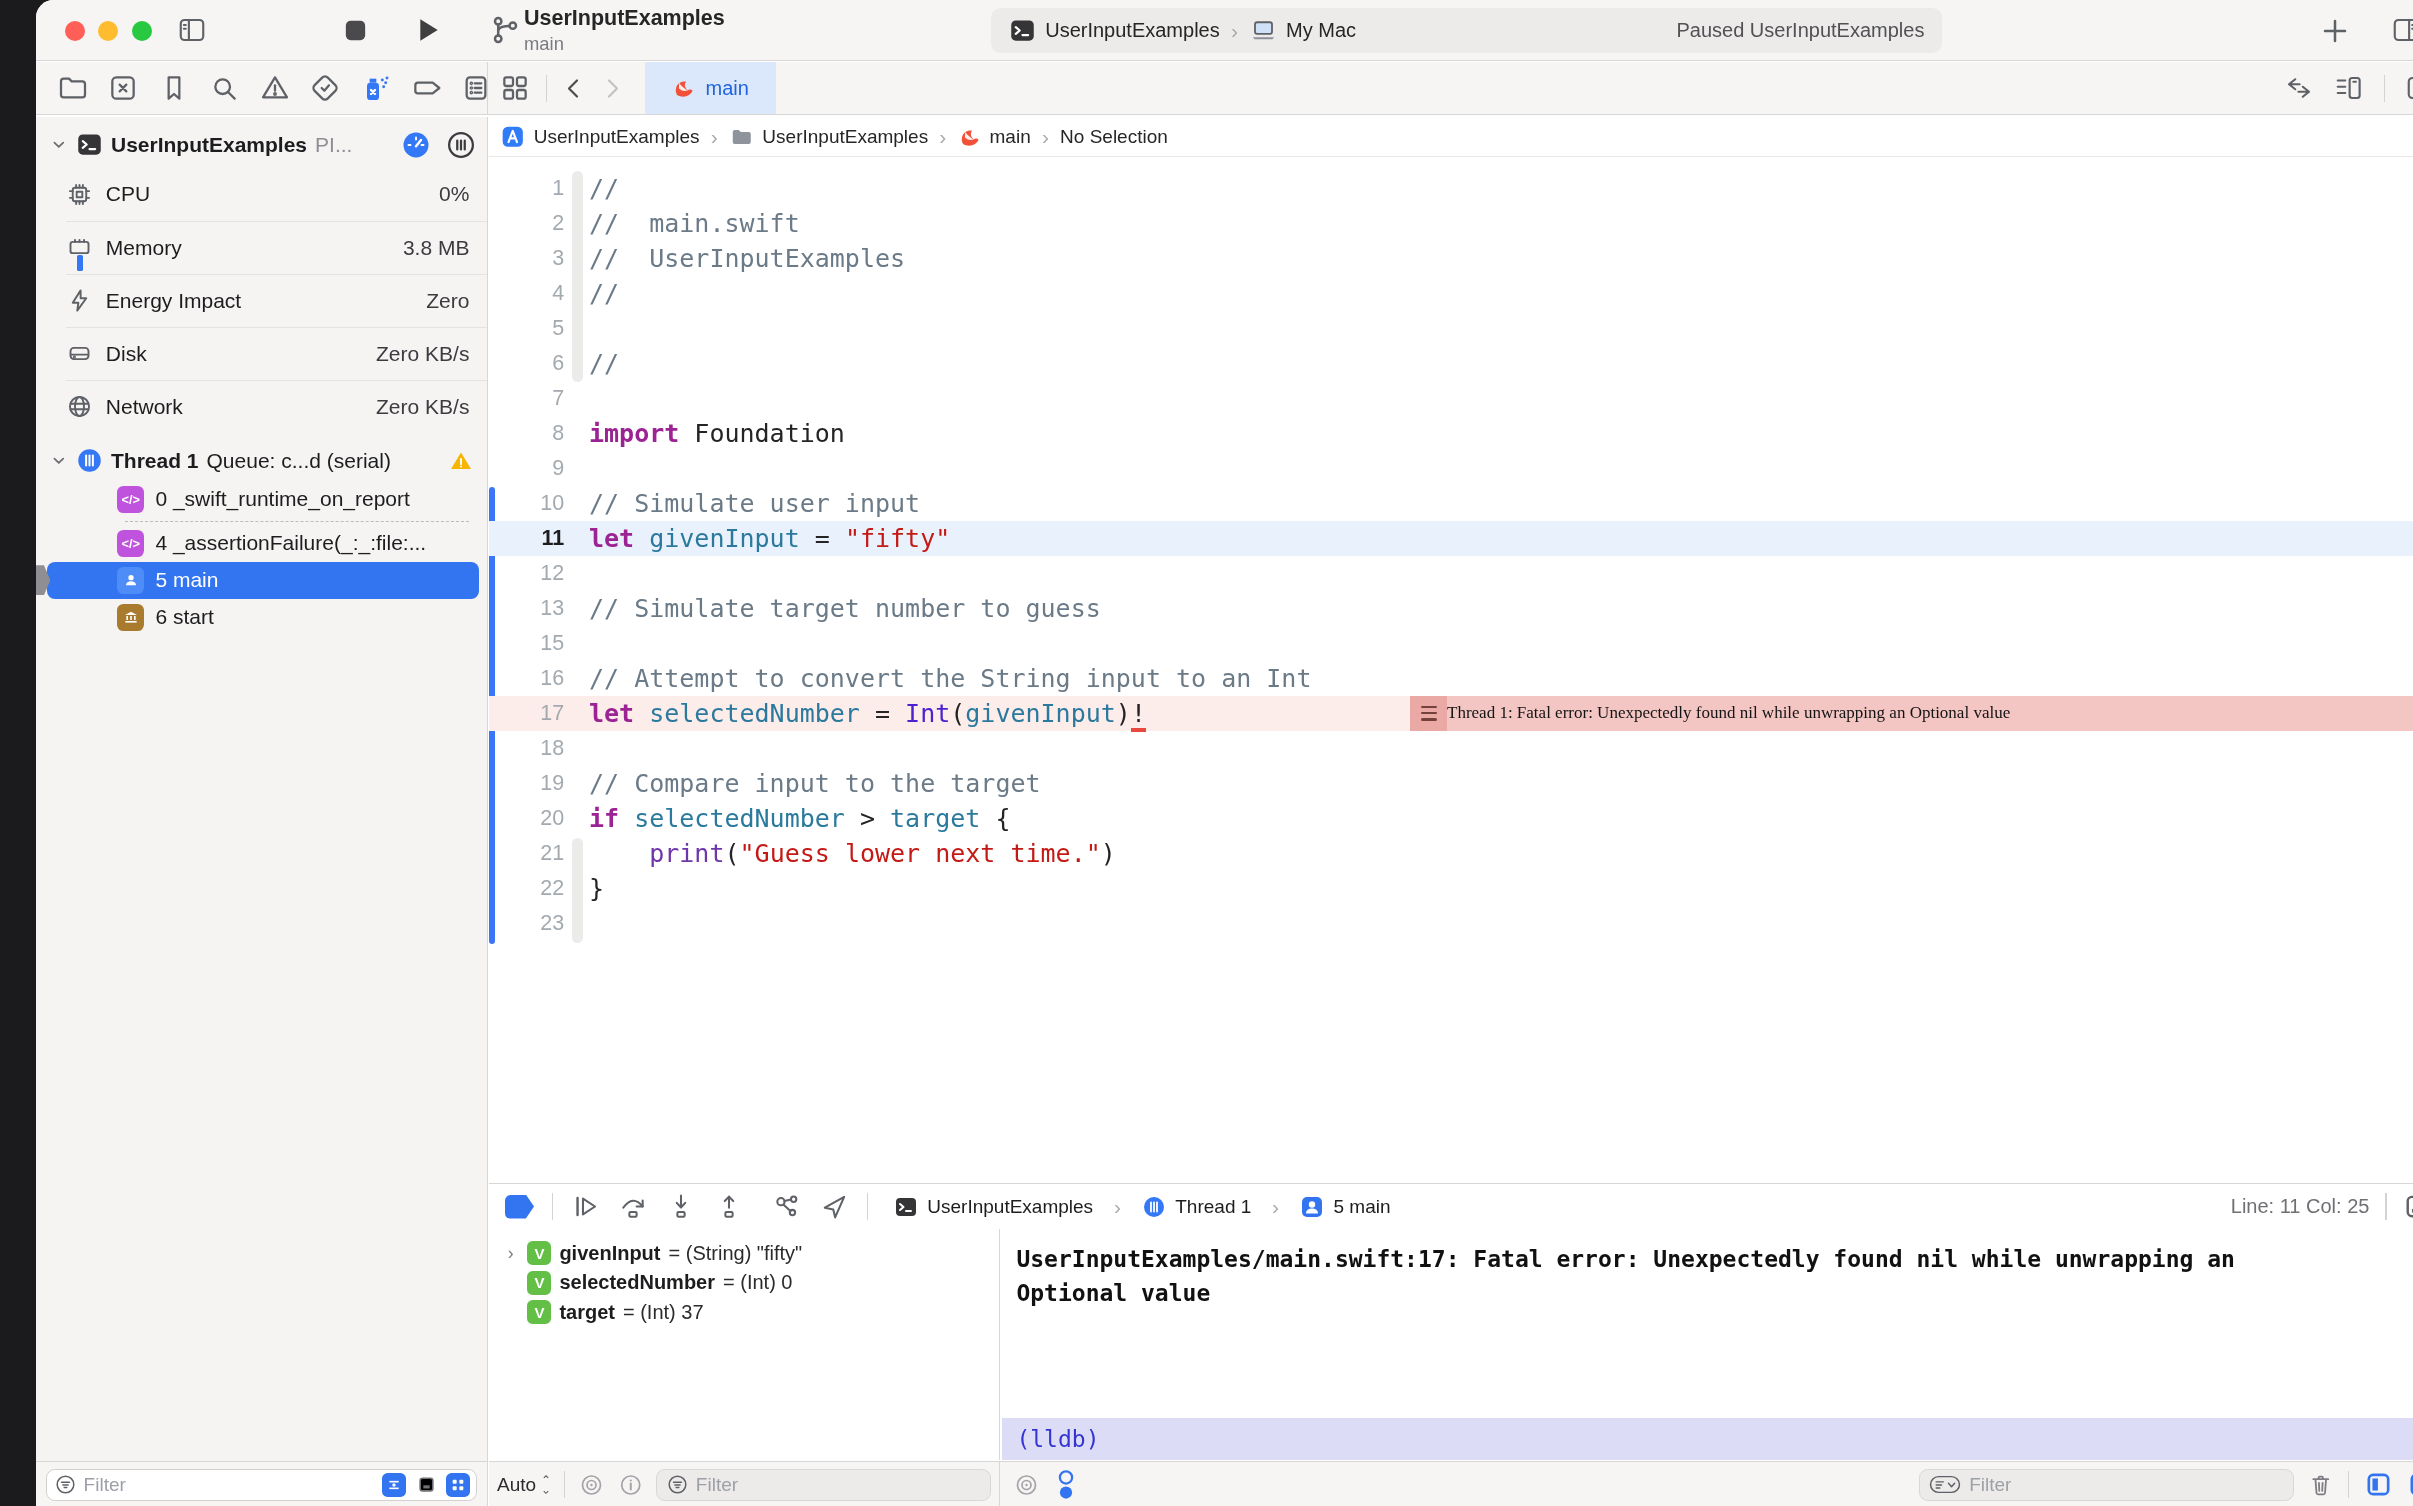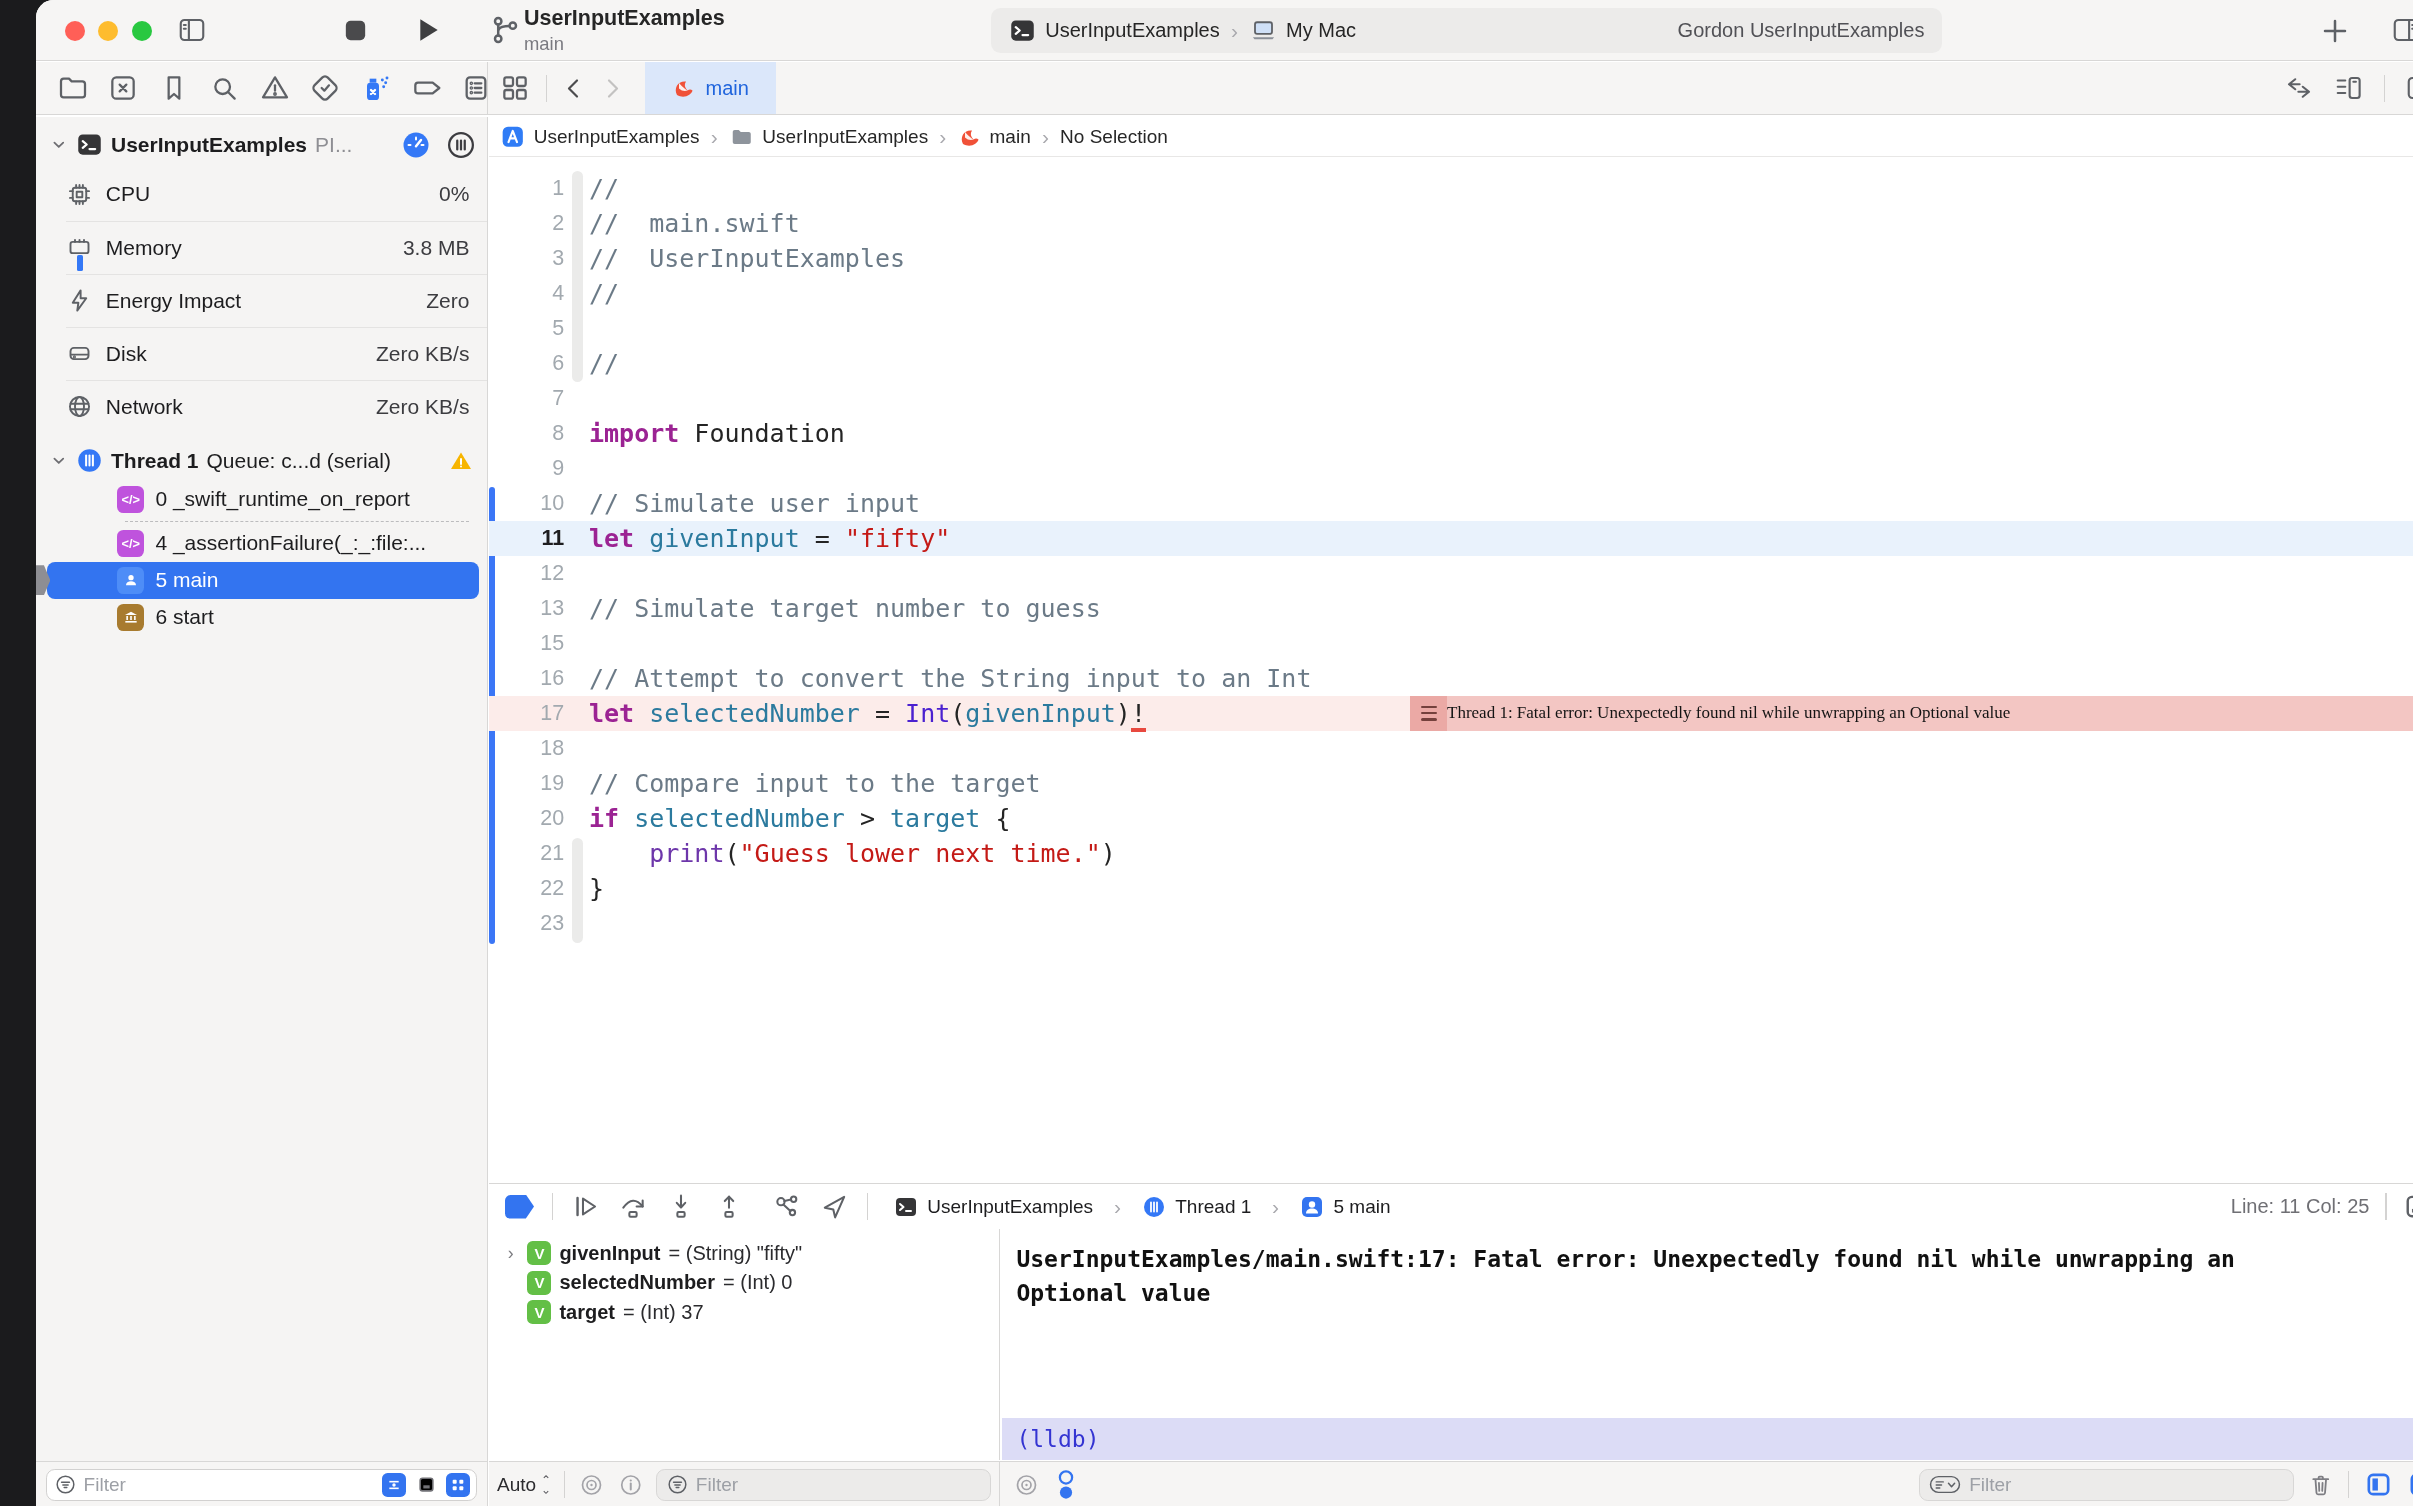--- a/index.html
+++ b/index.html
@@ -156,21 +156,21 @@
       </span>
       <span style="margin-left:9.6px">UserInputExamples</span>
       <span class="crumbsep">›</span>
       <span class="ic">
         <svg width="29" height="25.5" viewBox="0 0 24 24">
             <rect x="4" y="4" width="16" height="11" rx="2" fill="#cfe0f7"></rect>
             <path d="M2 18 h20 l-1.5 2 h-17 Z" fill="#8b9099" stroke="none"></path>
           </svg>
       </span>
       <span style="margin-left:8px">My Mac</span>
-      <span class="status">Gordon UserInputExamples</span>
+      <span class="status">Paused UserInputExamples</span>
     </div>
 
     <span class="ic" style="position:absolute;left:2284px;top:16px">
       <svg width="30" height="30" viewBox="0 0 24 24">
           <line x1="12" y1="4" x2="12" y2="20" stroke-width="2"></line>
           <line x1="4" y1="12" x2="20" y2="12" stroke-width="2"></line>
         </svg>
     </span>
     <span class="ic" style="position:absolute;left:2354px;top:15px">
       <svg width="32" height="30" viewBox="0 0 24 24">

